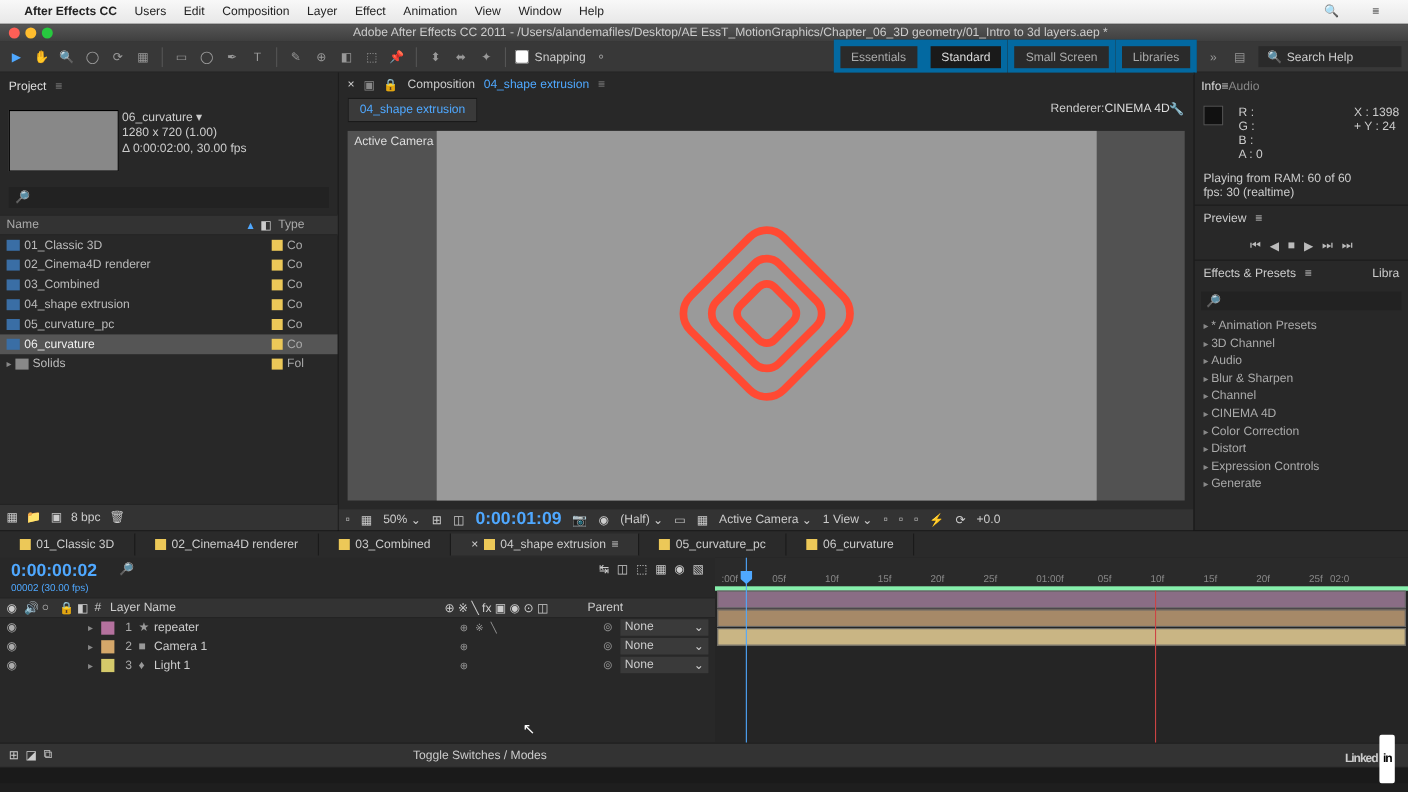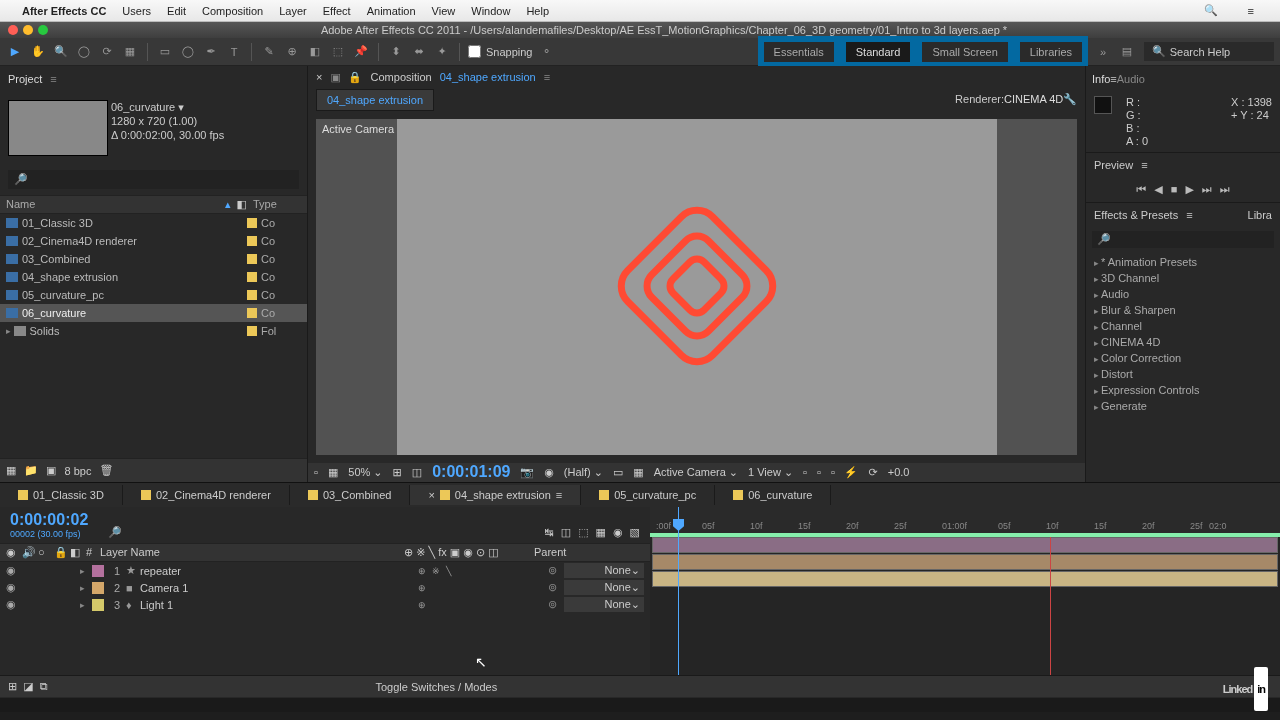--- a/index.html
+++ b/index.html
@@ -76,38 +76,38 @@
 .elist{padding:2px 0}
 .erow{padding:2px 8px;color:#aaa}
 .erow::before{content:"▸ ";color:#888;font-size:9px}
 .timeline{height:216px;background:#282828;border-top:1px solid #111}
 .ttabs{height:24px;display:flex;align-items:center;background:#2a2a2a}
 .ttab{padding:4px 18px;display:flex;align-items:center;gap:5px;color:#aaa;border-right:1px solid #1a1a1a}
 .ttab .sq{width:10px;height:10px;background:#ecc858}
 .ttab.active{background:#333;color:#ddd}
 .tmain{display:flex;height:168px}
 .tleft{width:650px;display:flex;flex-direction:column}
-.thead{display:flex;align-items:flex-end;padding:4px 10px;gap:10px}
+.thead{display:flex;align-items:flex-start;padding:4px 10px;gap:10px}
 .tc{color:#4fa8ff;font-size:16px;font-weight:bold}
 .tfr{font-size:9px;color:#4fa8ff}
 .ticons{margin-left:auto;display:flex;gap:7px;color:#888}
 .tcols{display:flex;background:#333;padding:2px 6px;font-size:10px;color:#999;border-top:1px solid #222;border-bottom:1px solid #222}
 .tcols .te{width:16px}.tcols .tn{width:14px}.tcols .tln{flex:1}.tcols .tsw{width:130px}.tcols .tpar{width:110px}
 .trow{display:flex;align-items:center;padding:1px 6px;height:17px}
 .trow .eye{width:16px;color:#aaa}
 .trow .sp{width:58px}
 .trow .tri{width:12px;color:#888;font-size:9px}
 .trow .num{width:18px;color:#aaa;text-align:center}
 .trow .csw{width:12px;height:12px;margin-right:4px}
 .trow .csw.c1{background:#b4719e}.trow .csw.c2{background:#d4a76a}.trow .csw.c3{background:#d4c96a}
 .trow .lico{width:14px;color:#999}
 .trow .lnm{flex:1;color:#ccc}
 .trow .sws{width:130px;color:#999;font-size:9px;letter-spacing:2px}
 .trow .pl{width:16px;color:#888}
-.trow .pdd{width:80px;background:#3a3a3a;padding:1px 4px;color:#aaa;display:flex;justify-content:flex-end}
+.trow .pdd{width:80px;background:#3a3a3a;padding:1px 4px;color:#aaa;display:flex;justify-content:space-between}
 .tright{flex:1;background:#252525;position:relative}
 .truler{height:30px;background:#2a2a2a;position:relative;border-bottom:4px solid #86efac}
 .truler .tick{position:absolute;top:14px;font-size:9px;color:#888}
 .playhead{position:absolute;left:28px;top:0;bottom:0;width:1px;background:#4fa8ff}
 .playhead::before{content:"";position:absolute;top:12px;left:-5px;width:11px;height:12px;background:#4fa8ff;clip-path:polygon(0 0,100% 0,100% 60%,50% 100%,0 60%)}
 .bars{position:absolute;top:30px;left:2px;right:2px}
 .bar{height:16px;margin-bottom:1px;border:1px solid #666}
 .bar.b1{background:#8a6d85}.bar.b2{background:#a68968}.bar.b3{background:#c9b584}
 .redline{position:absolute;left:400px;top:30px;bottom:0;width:1px;background:#c44}
 .tfoot{height:22px;background:#333;border-top:1px solid #1a1a1a;display:flex;align-items:center;color:#aaa}
@@ -343,20 +343,24 @@
         <div>R :</div>
         <div>G :</div>
         <div>B :</div>
         <div>A :  0</div>
       </div>
       <div class="col" style="margin-left:auto">
         <div>X : 1398</div>
         <div><span>+</span> <span>Y : 24</span></div>
       </div>
     </div>
+    <div class="status">
+      <div>Playing from RAM: 60 of 60</div>
+      <div>fps: 30 (realtime)</div>
+    </div>
     <div class="psect">
       <div class="hdr">
           <span>Preview</span>
           <span>≡</span>
         </div>
       <div class="pctrl">
         <span>⏮</span>
         <span>◀</span>
         <span>■</span>
         <span>▶</span>

